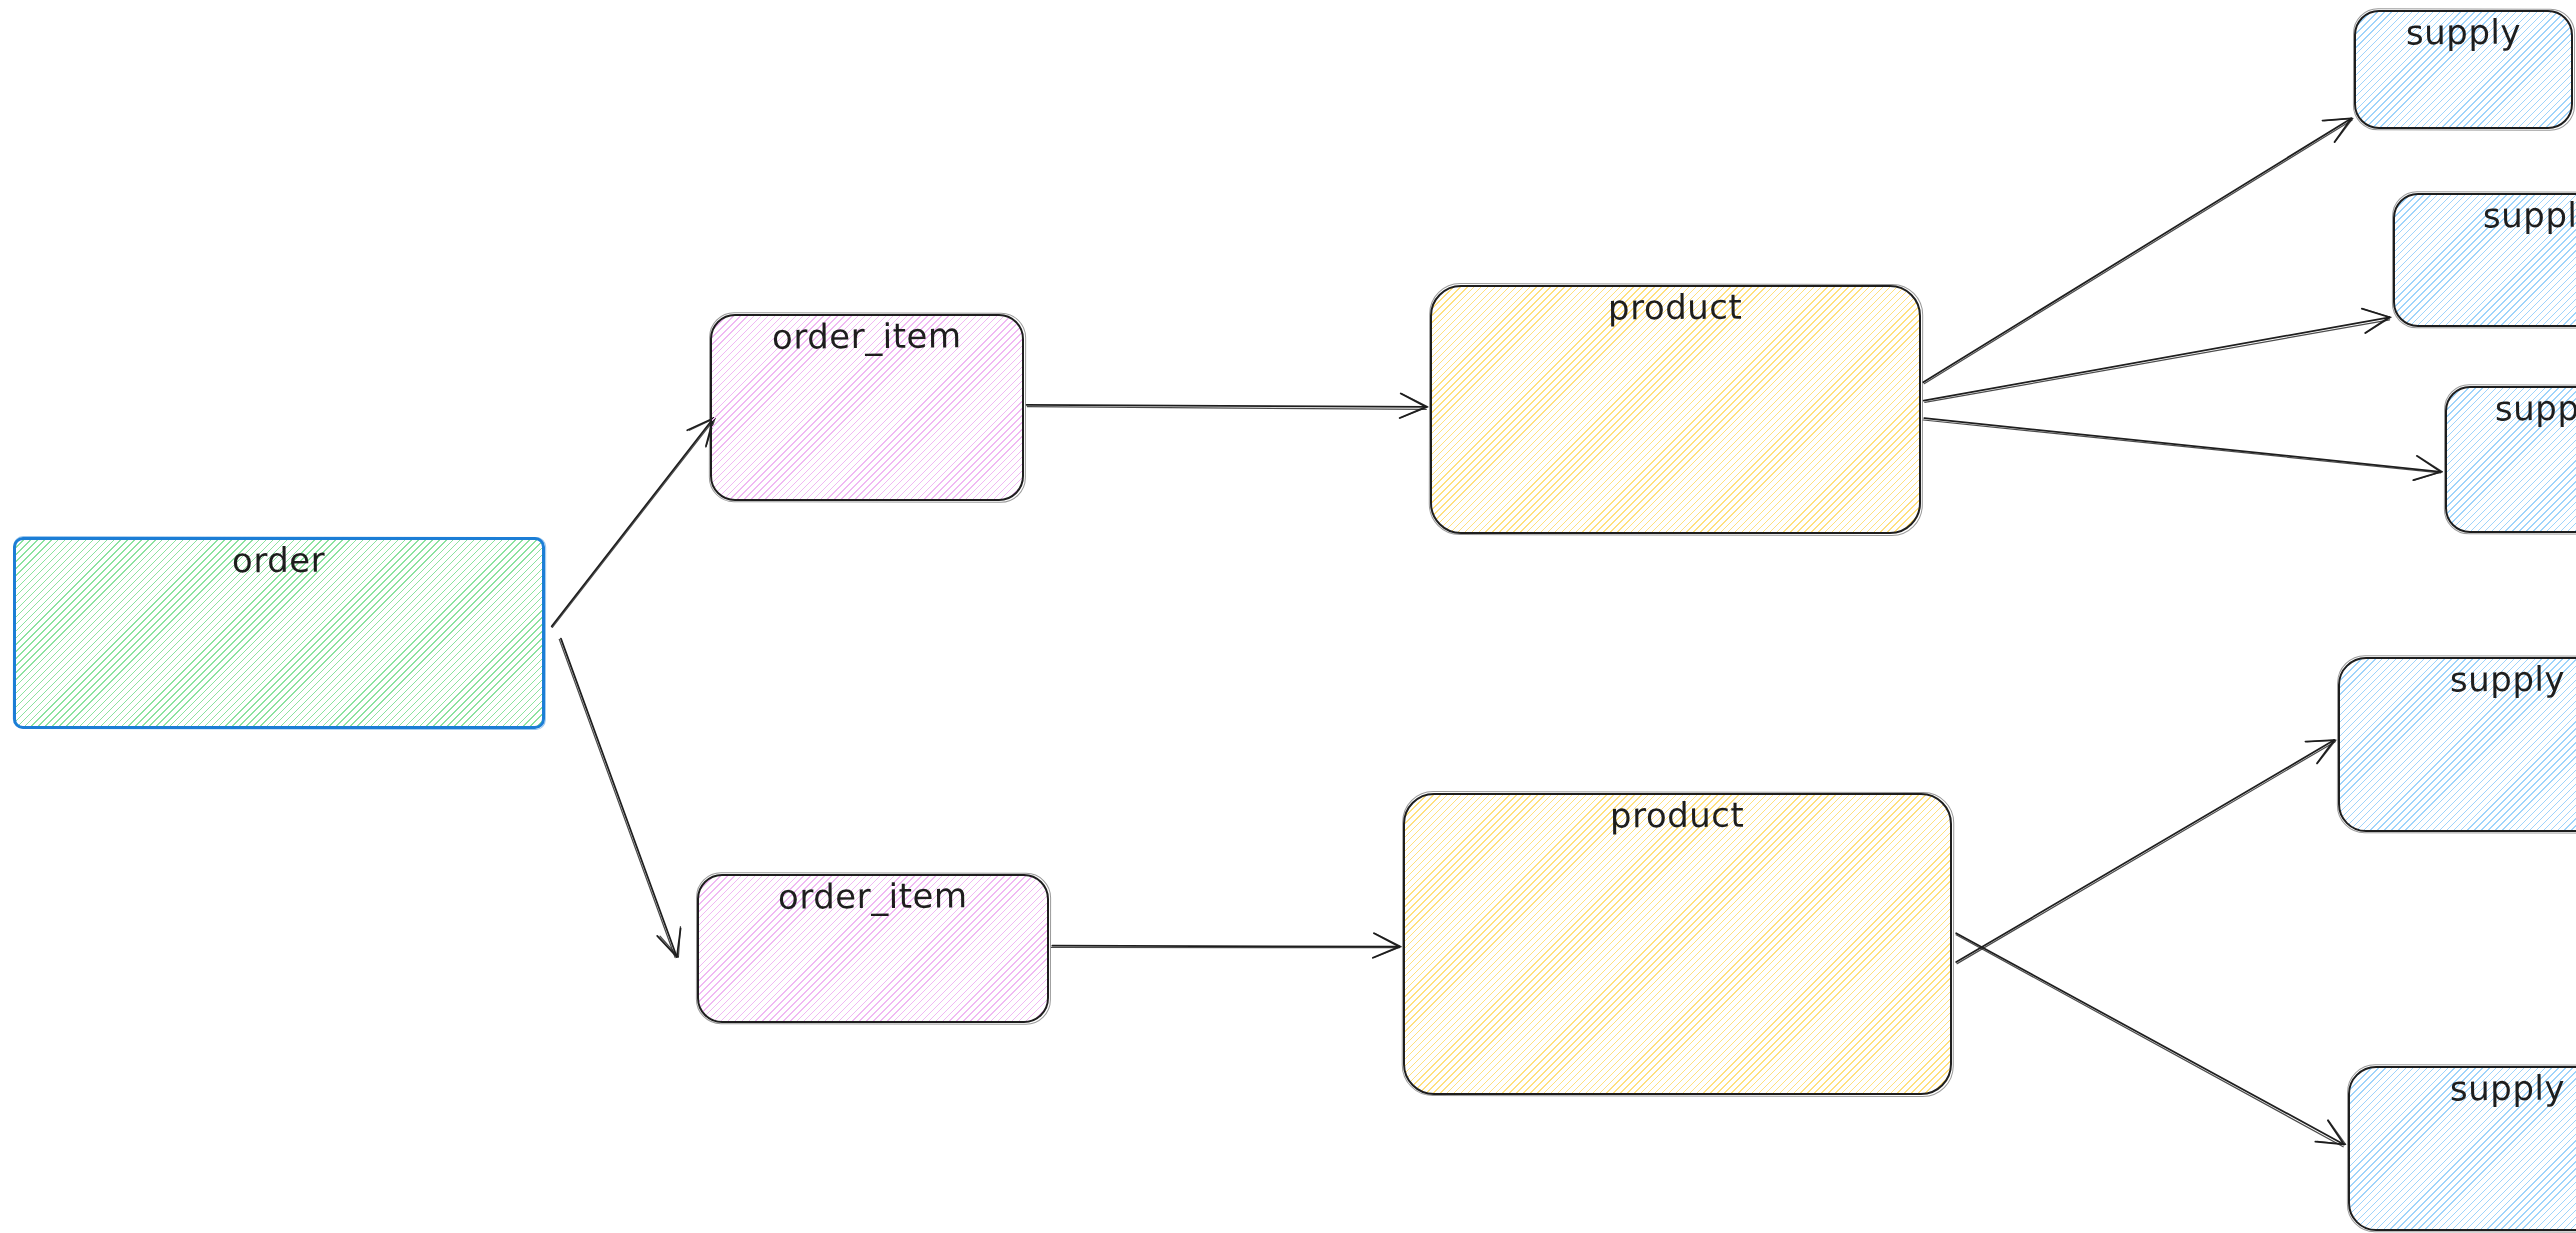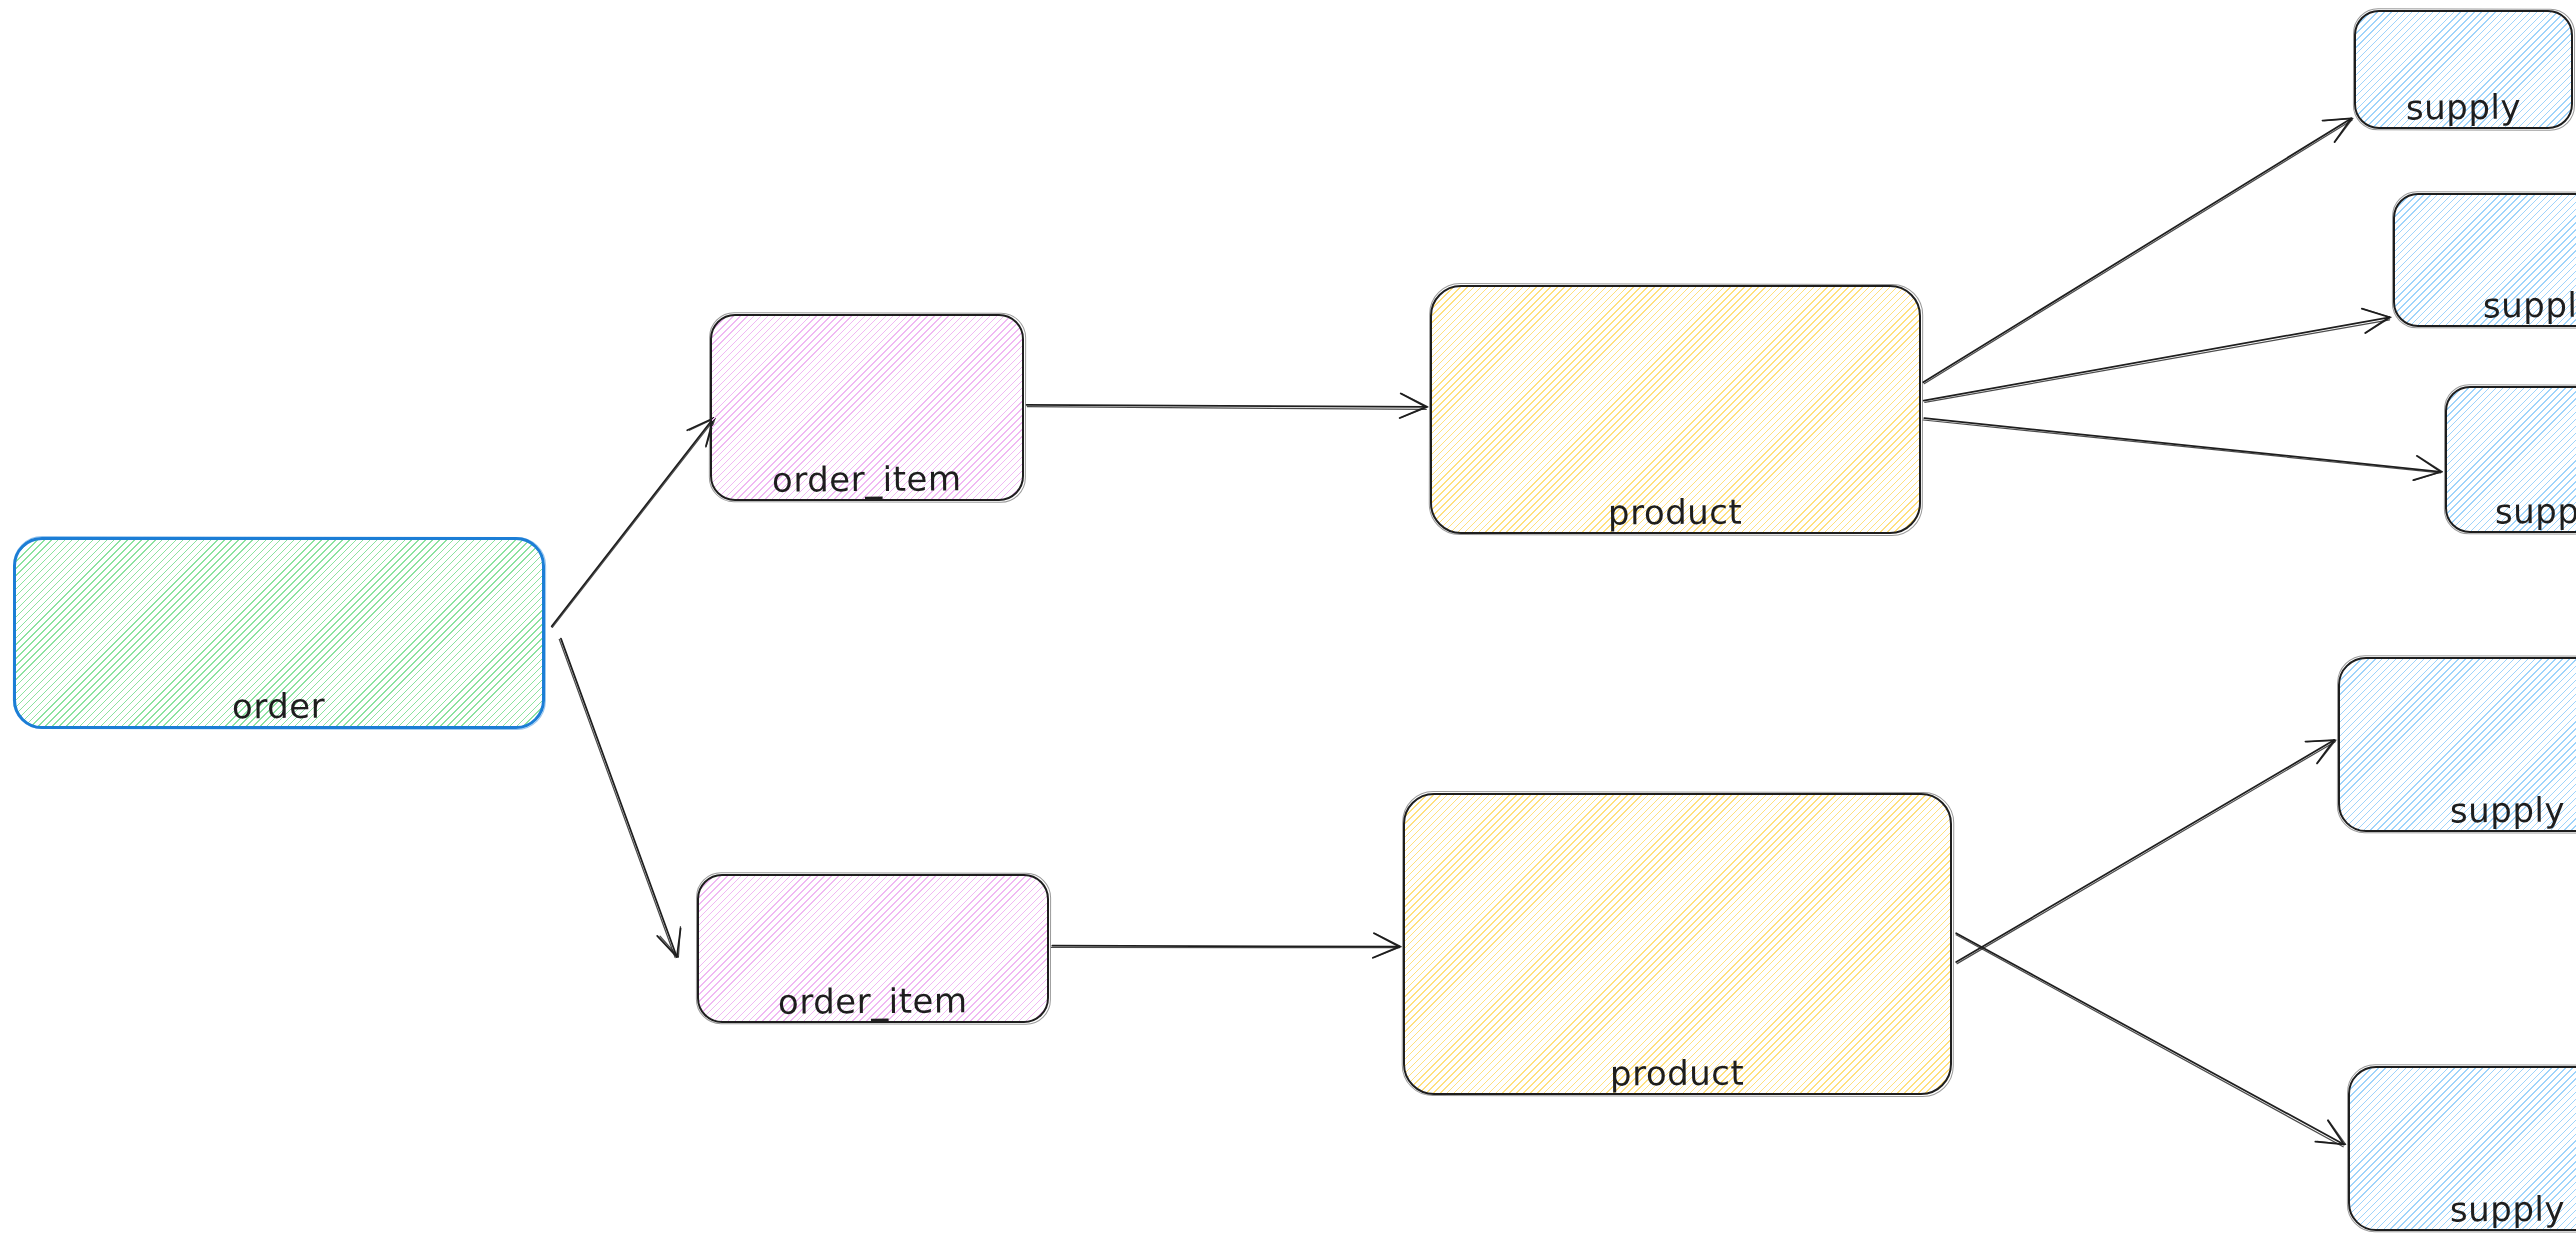--- a/index.html
+++ b/index.html
@@ -22,21 +22,21 @@
     left: 0; top: 0;
     width: 2700px;
     height: 1233px;
     pointer-events: none;
   }
   .node {
     position: absolute;
     box-sizing: border-box;
     border-style: solid;
     display: flex;
-    align-items: flex-end;
+    align-items: flex-start;
     justify-content: center;
     color: #1e1e1e;
     font-size: 34px;
     letter-spacing: 0.5px;
     cursor: pointer;
   }
   
   .node::before {
     content: "";
     position: absolute;
@@ -135,21 +135,21 @@
       </g>
       <g>
         <line x1="3797" y1="1812" x2="4550" y2="2222" class="edge-stroke "></line>
         <line x1="3796.8263061083303" y1="1815.0738817083595" x2="4548.32630610833" y2="2226.5738817083593" class="edge-stroke pass2"></line>
         <line x1="4550" y1="2222" x2="4494.272005718799" y2="2216.4872281568682" class="edge-stroke "></line>
         <line x1="4550" y1="2222" x2="4518.741752269842" y2="2175.535799276862" class="edge-stroke "></line>
         <line x1="4553" y1="2222" x2="4497.702853905521" y2="2216.1554743594816" class="edge-stroke pass2"></line>
         <line x1="4553" y1="2222" x2="4519.011820605104" y2="2174.493779519933" class="edge-stroke pass2"></line>
       </g>
     </svg>
-<div class="node" style="left: 13px; top: 537px; width: 532px; height: 192px; border-radius: 29px; border-width: 3.1px; border-color: rgb(28, 126, 214); background: repeating-linear-gradient(135deg, rgb(140, 226, 160) 0px, rgb(140, 226, 160) 1px, rgba(255, 255, 255, 0) 1px, rgba(255, 255, 255, 0) 4.9px);">
+<div class="node" style="left: 13px; top: 537px; width: 532px; height: 192px; border-radius: 10px; border-width: 3.1px; border-color: rgb(28, 126, 214); background: repeating-linear-gradient(135deg, rgb(140, 226, 160) 0px, rgb(140, 226, 160) 1px, rgba(255, 255, 255, 0) 1px, rgba(255, 255, 255, 0) 4.9px);">
       <span class="node-label">order</span>
     </div>
     <div class="node" style="left: 710px; top: 314px; width: 314px; height: 187px; border-radius: 25px; border-width: 2.6px; border-color: rgb(30, 30, 30); background: repeating-linear-gradient(135deg, rgb(240, 185, 243) 0px, rgb(240, 185, 243) 1px, rgba(255, 255, 255, 0) 1px, rgba(255, 255, 255, 0) 4.9px);">
       <span class="node-label">order_item</span>
     </div>
     <div class="node" style="left: 697px; top: 874px; width: 352px; height: 149px; border-radius: 25px; border-width: 2.6px; border-color: rgb(30, 30, 30); background: repeating-linear-gradient(135deg, rgb(240, 185, 243) 0px, rgb(240, 185, 243) 1px, rgba(255, 255, 255, 0) 1px, rgba(255, 255, 255, 0) 4.9px);">
       <span class="node-label">order_item</span>
     </div>
     <div class="node" style="left: 1430px; top: 285px; width: 491px; height: 249px; border-radius: 31px; border-width: 2.6px; border-color: rgb(30, 30, 30); background: repeating-linear-gradient(135deg, rgb(255, 224, 127) 0px, rgb(255, 224, 127) 1px, rgba(255, 255, 255, 0) 1px, rgba(255, 255, 255, 0) 4.9px);">
       <span class="node-label">product</span>

